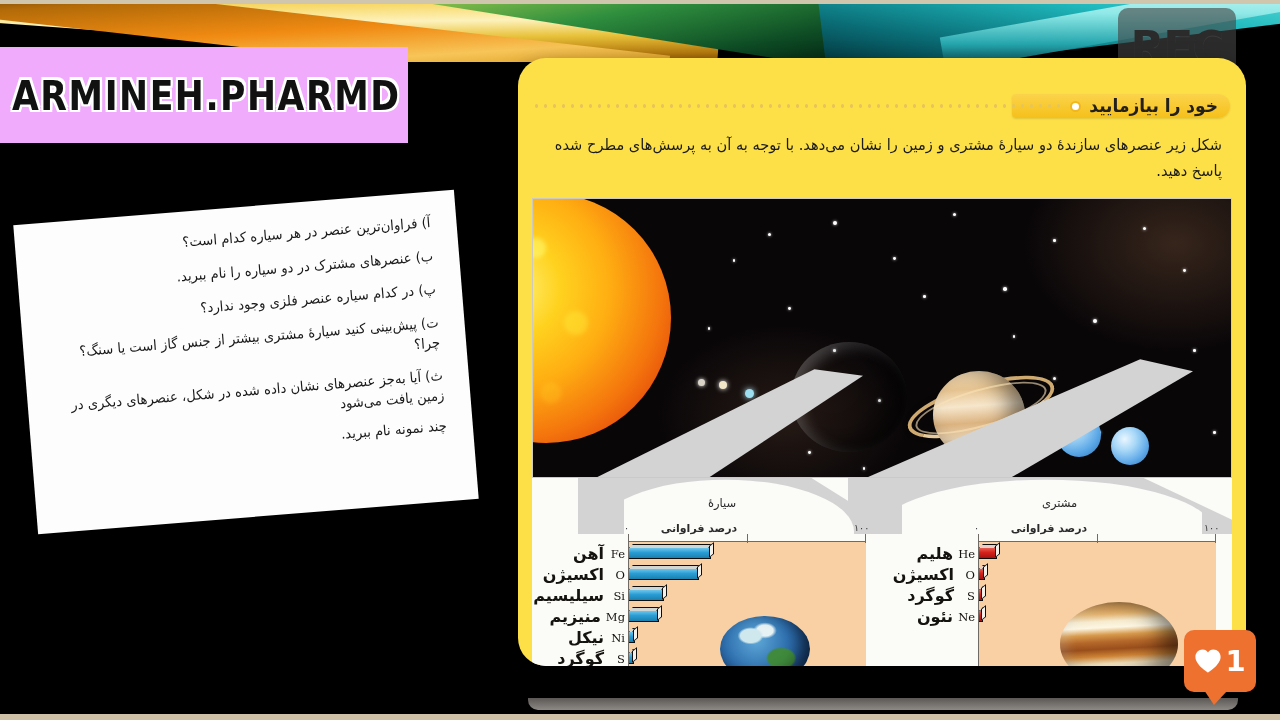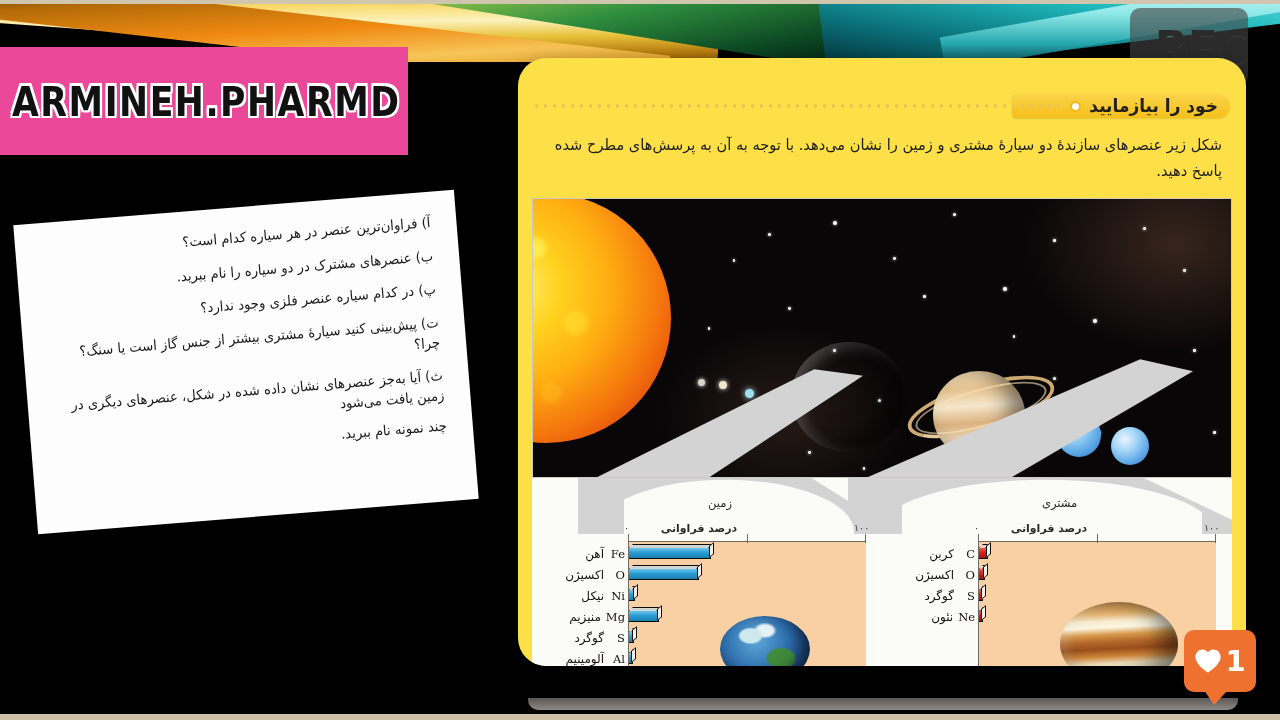--- a/index.html
+++ b/index.html
@@ -50,38 +50,38 @@
     background:radial-gradient(ellipse at 20% 0%, #000 60%, rgba(0,0,0,0.2) 100%);
     transform:rotate(-2deg);
   }
   #banner-topline {
     position:absolute; left:0; top:0; width:1280px; height:4px;
     background:#cfc6ad;
   }
 
   
   #rec-badge {
-    position:absolute; right:32px; top:8px;
+    position:absolute; right:44px; top:8px;
     width:118px; height:78px;
     background:rgba(70,70,70,0.62);
     border-radius:10px;
-    display:flex; align-items:center; justify-content:flex-end;
+    display:flex; align-items:center; justify-content:center;
   }
   #rec-badge span {
     font-family:"DejaVu Sans", sans-serif;
     font-weight:bold; font-size:44px; color:#2b2b2b;
     letter-spacing:-1px;
     text-shadow:0 1px 0 rgba(255,255,255,0.08);
   }
 
   
   #watermark-box {
     position:absolute; left:0; top:47px;
-    width:408px; height:108px;
-    background:#ec4899;
+    width:408px; height:96px;
+    background:#f0abfc;
     display:flex; align-items:center; padding-left:12px;
   }
   #watermark-text {
     font-family:"DejaVu Sans", sans-serif;
     font-weight:bold;
     font-size:34px;
     color:#111;
     letter-spacing:1.5px;
     transform:scale(1.02,1.22);
     transform-origin:left center;
@@ -372,21 +372,21 @@
     height:21px;
     display:flex; align-items:center;
   }
   .row-labels {
     width:96px; flex:0 0 96px;
     display:flex; align-items:center; justify-content:flex-end;
     gap:5px; padding-right:3px;
     font-family:"DejaVu Sans", sans-serif;
   }
   .row-fa {
-    direction:rtl; font-size:12px; font-weight:normal; color:#15130f;
+    direction:rtl; font-size:16px; font-weight:bold; color:#15130f;
     white-space:nowrap;
   }
   .row-sym {
     font-family:"DejaVu Serif", serif;
     font-size:11.5px; color:#15130f; min-width:16px; text-align:right;
   }
   .bar-wrap { position:relative; flex:1 1 auto; height:21px; }
   .bar {
     position:absolute; left:0; top:4px; height:12px;
     border:1px solid #0d0d0d;
@@ -552,21 +552,21 @@
   </div>
 
   <div id="charts-area">
     <div id="callout-band">
       <div class="wedge-l"></div>
       <div class="wedge-r"></div>
       <div class="notch-l"></div>
       <div class="notch-r"></div>
     </div>
 
-    <div class="planet-name" id="planet-name-earth">زمین</div>
+    <div class="planet-name" id="planet-name-earth">سیارۀ</div>
     <div class="planet-name" id="planet-name-jupiter">مشتری</div>
 
     <div class="chart" id="chart-earth">
       <div class="chart-axis-title">درصد فراوانی</div>
       <div class="chart-tick-0" style="left:92px;">۰</div>
       <div class="chart-tick-100" style="left:322px;">۱۰۰</div>
       <div class="chart-plot"></div>
       <div class="axis-line"></div>
       <div class="tickmark" style="left:96px;"></div>
       <div class="tickmark" style="left:215px;"></div>
@@ -591,37 +591,49 @@
             </div>
             <div class="bar-wrap">
               <div class="bar blue" style="width: 71.4px;">
                 <div class="top"></div>
                 <div class="cap"></div>
               </div>
             </div>
           </div>
           <div class="row">
             <div class="row-labels">
+              <span class="row-fa">سیلیسیم</span>
+              <span class="row-sym">Si</span>
+            </div>
+            <div class="bar-wrap">
+              <div class="bar blue" style="width: 35.7px;">
+                <div class="top"></div>
+                <div class="cap"></div>
+              </div>
+            </div>
+          </div>
+          <div class="row">
+            <div class="row-labels">
+              <span class="row-fa">منیزیم</span>
+              <span class="row-sym">Mg</span>
+            </div>
+            <div class="bar-wrap">
+              <div class="bar blue" style="width: 30.94px;">
+                <div class="top"></div>
+                <div class="cap"></div>
+              </div>
+            </div>
+          </div>
+          <div class="row">
+            <div class="row-labels">
               <span class="row-fa">نیکل</span>
               <span class="row-sym">Ni</span>
             </div>
             <div class="bar-wrap">
               <div class="bar blue" style="width: 7.14px;">
-                <div class="top"></div>
-                <div class="cap"></div>
-              </div>
-            </div>
-          </div>
-          <div class="row">
-            <div class="row-labels">
-              <span class="row-fa">منیزیم</span>
-              <span class="row-sym">Mg</span>
-            </div>
-            <div class="bar-wrap">
-              <div class="bar blue" style="width: 30.94px;">
                 <div class="top"></div>
                 <div class="cap"></div>
               </div>
             </div>
           </div>
           <div class="row">
             <div class="row-labels">
               <span class="row-fa">گوگرد</span>
               <span class="row-sym">S</span>
             </div>
@@ -653,25 +665,25 @@
       <div class="chart-tick-0" style="left:92px;">۰</div>
       <div class="chart-tick-100" style="left:322px;">۱۰۰</div>
       <div class="chart-plot"></div>
       <div class="axis-line"></div>
       <div class="tickmark" style="left:96px;"></div>
       <div class="tickmark" style="left:215px;"></div>
       <div class="tickmark" style="left:333px;"></div>
       <div class="rows">
           <div class="row">
             <div class="row-labels">
-              <span class="row-fa">کربن</span>
-              <span class="row-sym">C</span>
-            </div>
-            <div class="bar-wrap">
-              <div class="bar red" style="width: 9.52px;">
+              <span class="row-fa">هلیم</span>
+              <span class="row-sym">He</span>
+            </div>
+            <div class="bar-wrap">
+              <div class="bar red" style="width: 19.04px;">
                 <div class="top"></div>
                 <div class="cap"></div>
               </div>
             </div>
           </div>
           <div class="row">
             <div class="row-labels">
               <span class="row-fa">اکسیژن</span>
               <span class="row-sym">O</span>
             </div>

